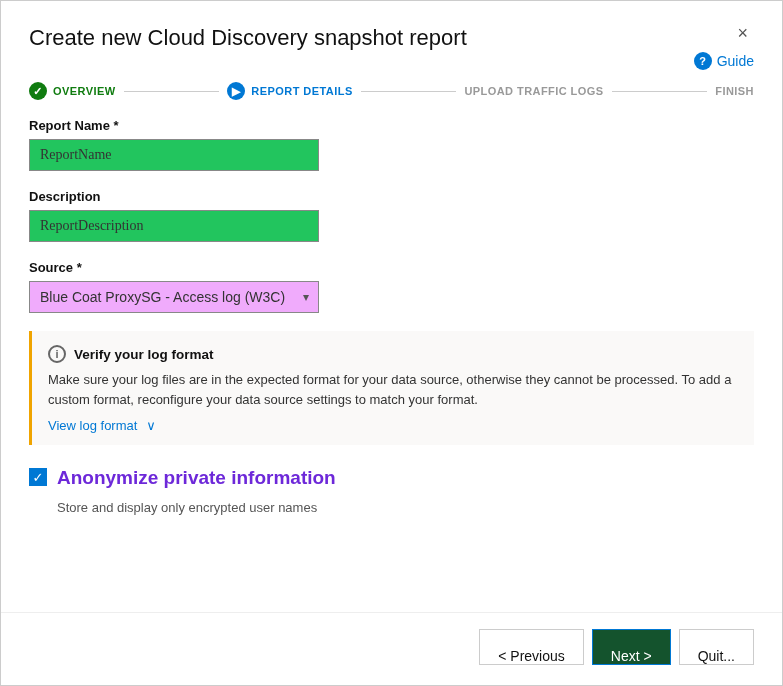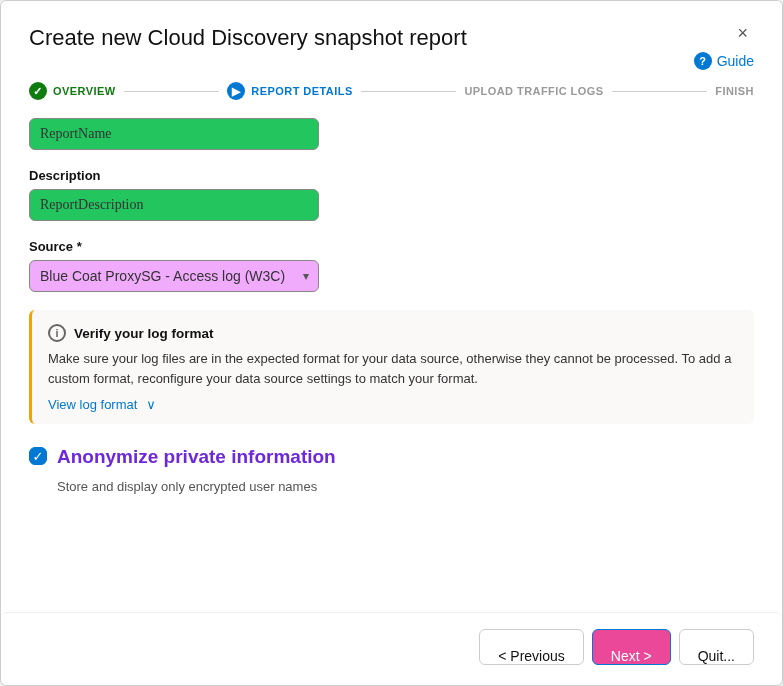--- a/index.html
+++ b/index.html
@@ -1,15 +1,15 @@
 <!DOCTYPE html>
 <html><head>
   <meta charset="utf-8">
   <style>
-    * { box-sizing: border-box; margin: 0; padding: 0; border-radius: 6px; }
+    * { box-sizing: border-box; margin: 0; padding: 0; }
     body {
       font-family: 'Segoe UI', Arial, sans-serif;
       font-size: 14px;
       background: #f0f0f0;
       display: flex;
       align-items: center;
       justify-content: center;
       min-height: 100vh;
     }
     .dialog {
@@ -251,21 +251,21 @@
       border: 1px solid #ccc;
       background: #fff;
       font-size: 14px;
       cursor: pointer;
       color: #111;
       display: flex;
       align-items: flex-end;
       gap: 4px;
     }
     .btn-primary {
-      background: #ec4899;
+      background: #14532d;
       color: #fff;
       border-color: #0078d4;
     }
     .top-right-area {
       display: flex;
       flex-direction: column;
       align-items: flex-end;
       gap: 2px;
     }
   </style>
@@ -301,20 +301,21 @@
     </div>
     <div class="step-line"></div>
     <div class="step">
       <span>FINISH</span>
     </div>
   </div>
 
   <div class="dialog-body">
 
     <div class="form-group">
+      <label class="form-label">Report Name *</label>
       <input class="form-input" type="text" value="ReportName" style="">
     </div>
 
     <div class="form-group">
       <label class="form-label">Description</label>
       <input class="form-input" type="text" value="ReportDescription" style="">
     </div>
 
     <div class="form-group">
       <label class="form-label">Source *</label>

